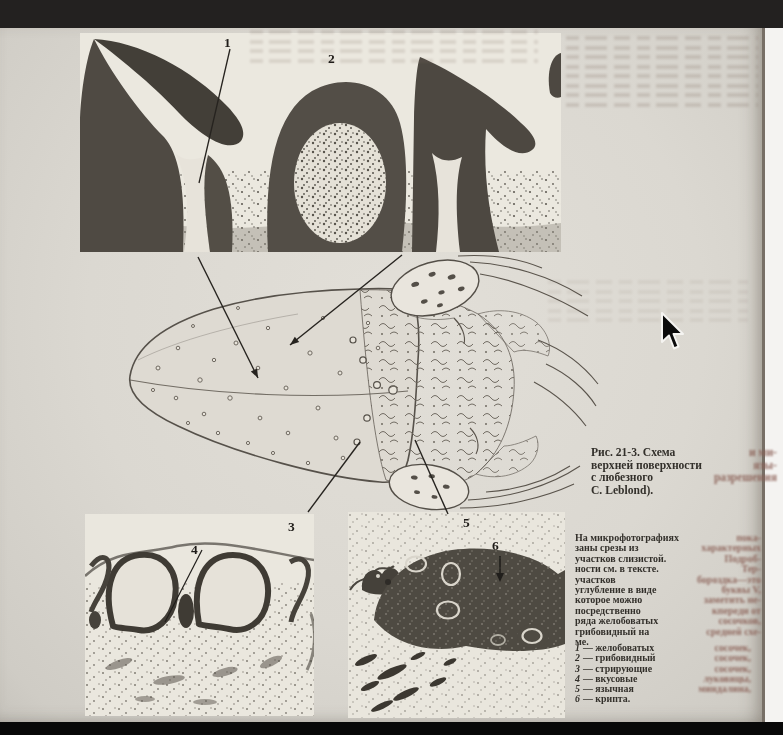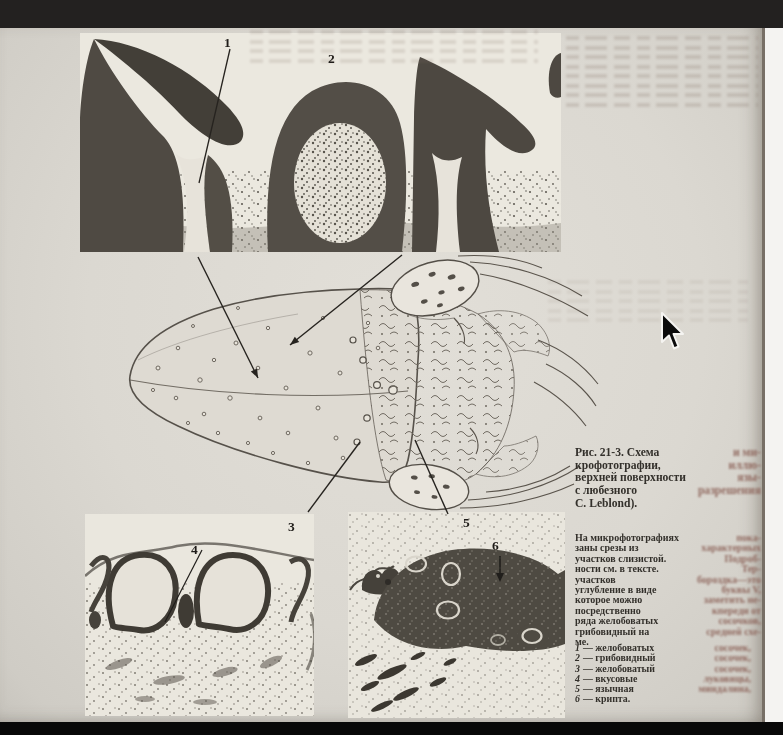--- a/index.html
+++ b/index.html
@@ -38,21 +38,21 @@
 
   .flab{
     position:absolute;z-index:8;font-weight:700;font-size:13.5px;color:#1f1c19;
     font-family:"Liberation Serif","DejaVu Serif",serif;line-height:1;
   }
   .lab1{left:224px;top:8px;} .lab2{left:328px;top:24px;}
   .lab3{left:288px;top:492px;} .lab4{left:191px;top:515px;}
   .lab5{left:463px;top:488px;} .lab6{left:492px;top:511px;}
 
   .cap{position:absolute;left:575px;z-index:9;color:#33302b;font-weight:700;}
-  .cap1{top:419px;width:186px;font-size:11.6px;line-height:12.7px;}
+  .cap1{top:419px;width:186px;font-size:11.6px;line-height:12.7px;margin-left:16px;}
   .cap2{top:505px;width:186px;font-size:10px;line-height:10.4px;}
   .leg{top:615px;width:176px;font-size:9.9px;line-height:10.3px;}
   .cap-line{display:flex;justify-content:space-between;white-space:pre;}
   .cap-line .b,.leg-line .b{filter:blur(1px);color:#8a5f55;opacity:.92;}
   .leg-line{display:flex;white-space:pre;}
   .leg-line .n{font-style:italic;margin-right:3px;}
   .leg-line .b{margin-left:auto;}
 
   .cursor{position:absolute;left:658px;top:283px;width:28px;height:42px;z-index:50;}
 </style>
@@ -316,21 +316,20 @@
   <div class="flab lab2">2</div>
   <div class="flab lab3">3</div>
   <div class="flab lab4">4</div>
   <div class="flab lab5">5</div>
   <div class="flab lab6">6</div>
 
   <div class="cap cap1">
 
       <div class="cap-line"><span class="t">Рис. 21-3. Схема</span><span class="b">и ми-</span></div>
 
-      <div class="cap-line"><span class="t">крофотографии,</span><span class="b">иллю-</span></div>
 
 
       <div class="cap-line"><span class="t">верхней поверхности</span><span class="b">язы-</span></div>
 
 
       <div class="cap-line"><span class="t">с любезного</span><span class="b">разрешения</span></div>
 
       <div class="cap-line"><span class="t">C. Leblond).</span><span class="b"></span></div>
     </div>
   <div class="cap cap2">
@@ -356,21 +355,21 @@
       <div class="cap-line"><span class="t">грибовидный на</span><span class="b">средней схе-</span></div>
 
       <div class="cap-line"><span class="t">ме.</span><span class="b"></span></div>
     </div>
   <div class="cap leg">
 
       <div class="leg-line"><span class="n">1</span><span class="t">— желобоватых</span><span class="b">сосочек,</span></div>
 
       <div class="leg-line"><span class="n">2</span><span class="t">— грибовидный</span><span class="b">сосочек,</span></div>
 
-      <div class="leg-line"><span class="n">3</span><span class="t">— желобоватый</span><span class="b">сосочек,</span></div>
+      <div class="leg-line"><span class="n">3</span><span class="t">— стрирующие</span><span class="b">сосочек,</span></div>
 
       <div class="leg-line"><span class="n">4</span><span class="t">— вкусовые</span><span class="b">луковицы,</span></div>
 
       <div class="leg-line"><span class="n">5</span><span class="t">— язычная</span><span class="b">миндалина,</span></div>
 
       <div class="leg-line"><span class="n">6</span><span class="t">— крипта.</span><span class="b"></span></div>
     </div>
 
   <svg class="cursor" viewBox="0 0 28 42">
     <polygon points="4,2 4,31 11,24.5 16,37.5 20.5,35.5 15.5,23 25,23" fill="#0b0b0b" stroke="#f5f4f1" stroke-width="2" stroke-linejoin="round"></polygon>

